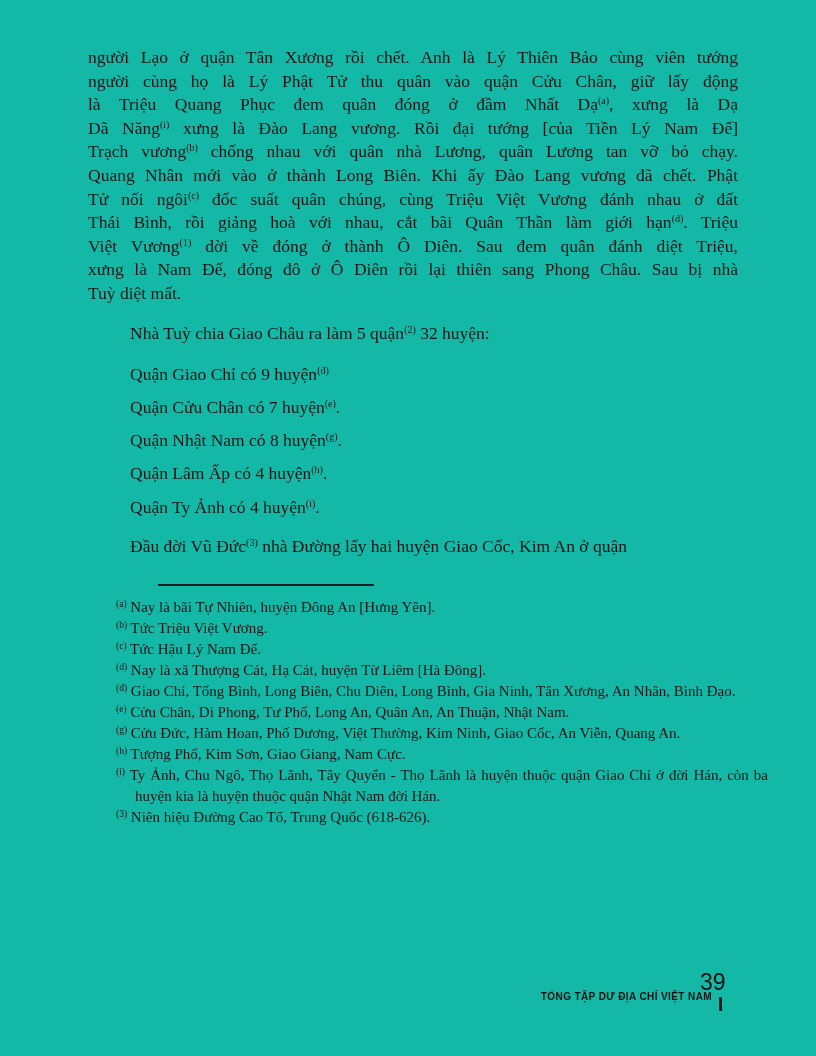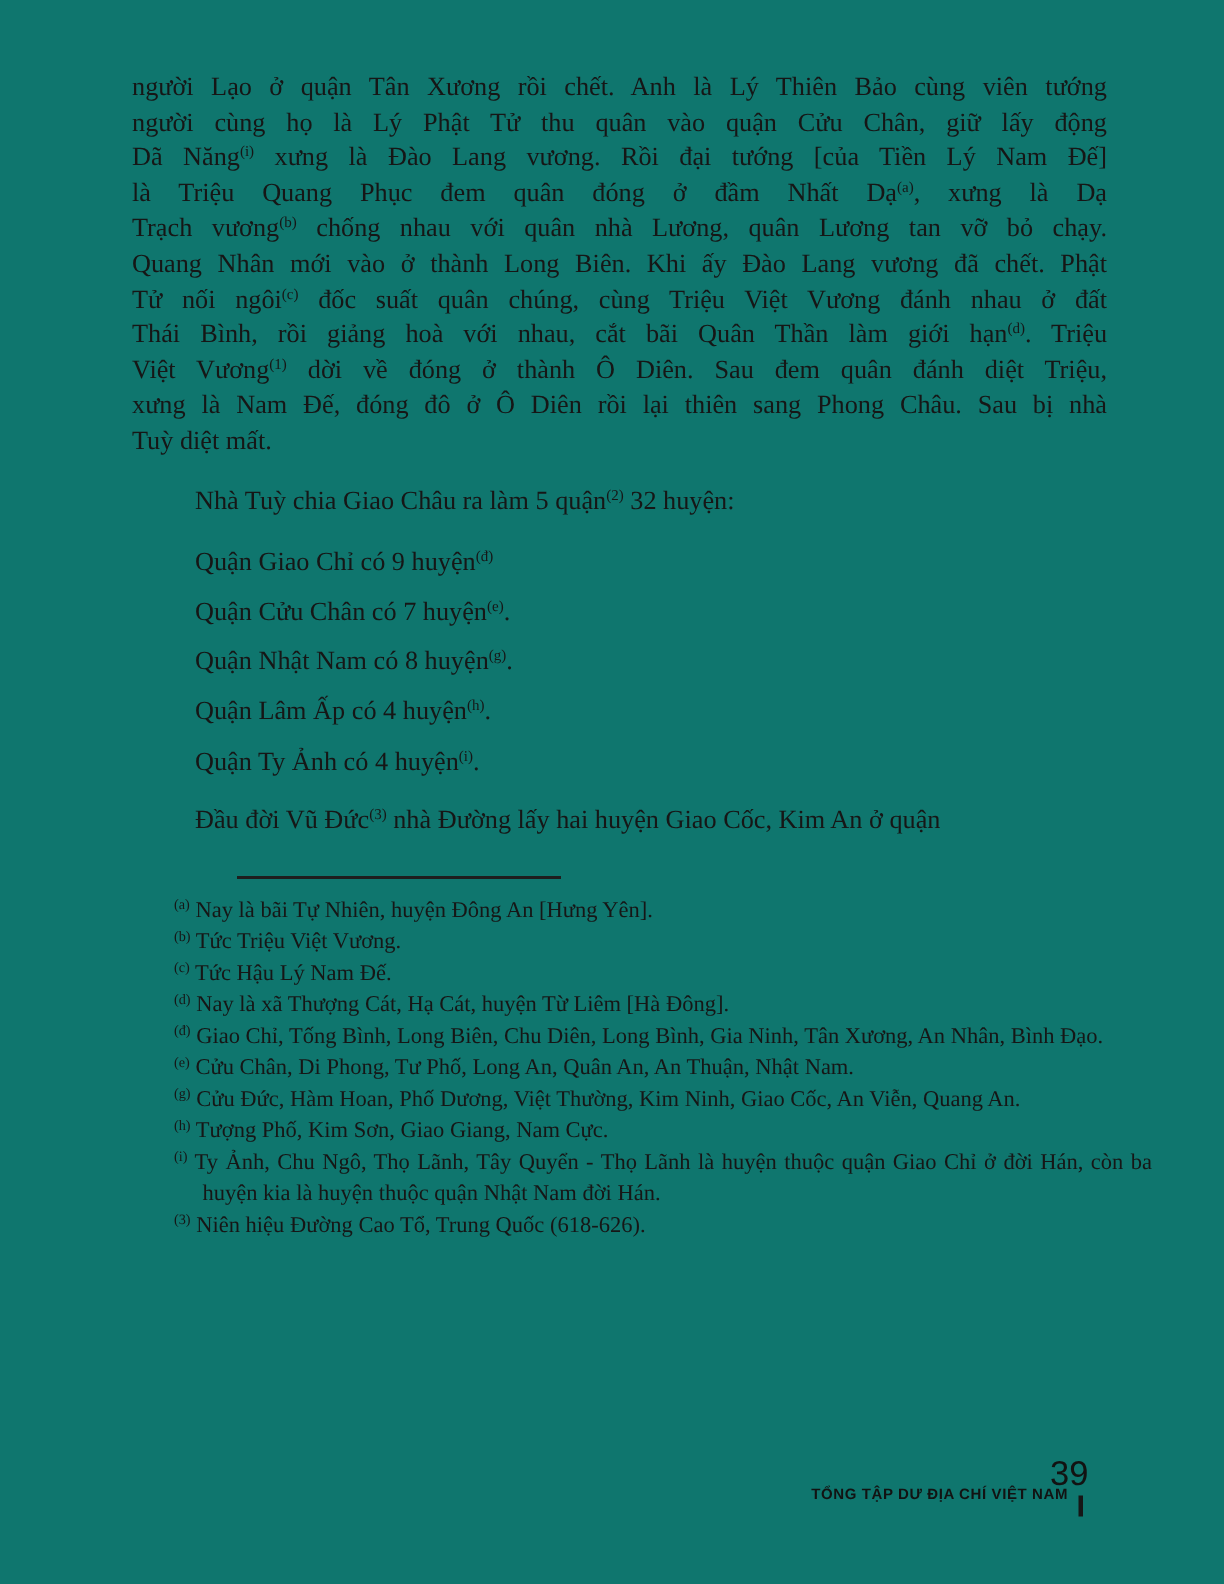--- a/index.html
+++ b/index.html
@@ -4,21 +4,21 @@
 <style>
   html,body { margin:0; padding:0; }
   body {
     width:816px; height:1056px;
     background:#ffffff;
     font-family:"Liberation Serif", serif;
     color:#161616;
     position:relative;
     -webkit-font-smoothing:antialiased;
   }
-  .page { position:absolute; inset:0; background:#0f766e; overflow:hidden; }
+  .page { position:absolute; inset:0; background:#14b8a6; overflow:hidden; }
 
   
   .text-block {
     position:absolute; left:88px; top:46px; width:650px;
     font-size:17.5px; line-height:23.6px;
   }
   .line { text-align:justify; text-align-last:justify; }
   .line.last { text-align:justify; text-align-last:left; }
   sup.ref {
     font-size:10px; line-height:0; vertical-align:6px;
@@ -65,22 +65,22 @@
 </style>
 </head>
 <body>
 
 <div class="page">
 
   <div class="text-block">
     <div id="para-main">
         <div class="line">người Lạo ở quận Tân Xương rồi chết. Anh là Lý Thiên Bảo cùng viên tướng</div>
         <div class="line">người cùng họ là Lý Phật Tử thu quân vào quận Cửu Chân, giữ lấy động</div>
+        <div class="line">là Triệu Quang Phục đem quân đóng ở đầm Nhất Dạ<sup class="ref">(a)</sup>, xưng là Dạ</div>
         <div class="line">Dã Năng<sup class="ref">(i)</sup> xưng là Đào Lang vương. Rồi đại tướng [của Tiền Lý Nam Đế]</div>
-        <div class="line">là Triệu Quang Phục đem quân đóng ở đầm Nhất Dạ<sup class="ref">(a)</sup>, xưng là Dạ</div>
         <div class="line">Trạch vương<sup class="ref">(b)</sup> chống nhau với quân nhà Lương, quân Lương tan vỡ bỏ chạy.</div>
         <div class="line">Quang Nhân mới vào ở thành Long Biên. Khi ấy Đào Lang vương đã chết. Phật</div>
         <div class="line">Tử nối ngôi<sup class="ref">(c)</sup> đốc suất quân chúng, cùng Triệu Việt Vương đánh nhau ở đất</div>
         <div class="line">Thái Bình, rồi giảng hoà với nhau, cắt bãi Quân Thần làm giới hạn<sup class="ref">(d)</sup>. Triệu</div>
         <div class="line">Việt Vương<sup class="ref">(1)</sup> dời về đóng ở thành Ô Diên. Sau đem quân đánh diệt Triệu,</div>
         <div class="line">xưng là Nam Đế, đóng đô ở Ô Diên rồi lại thiên sang Phong Châu. Sau bị nhà</div>
         <div class="line last">Tuỳ diệt mất.</div>
       </div>
     <div class="intro line last" id="intro-line">Nhà Tuỳ chia Giao Châu ra làm 5 quận<sup class="ref">(2)</sup> 32 huyện:</div>
     <div class="quan-list" id="quan-list">

